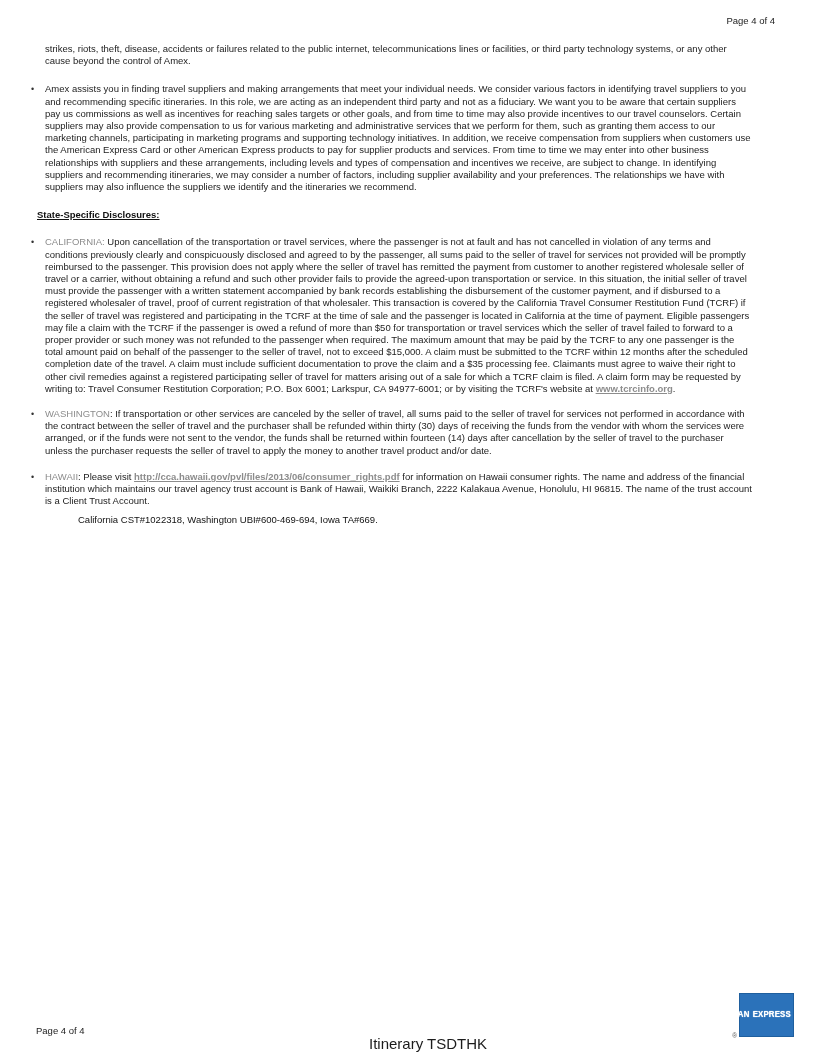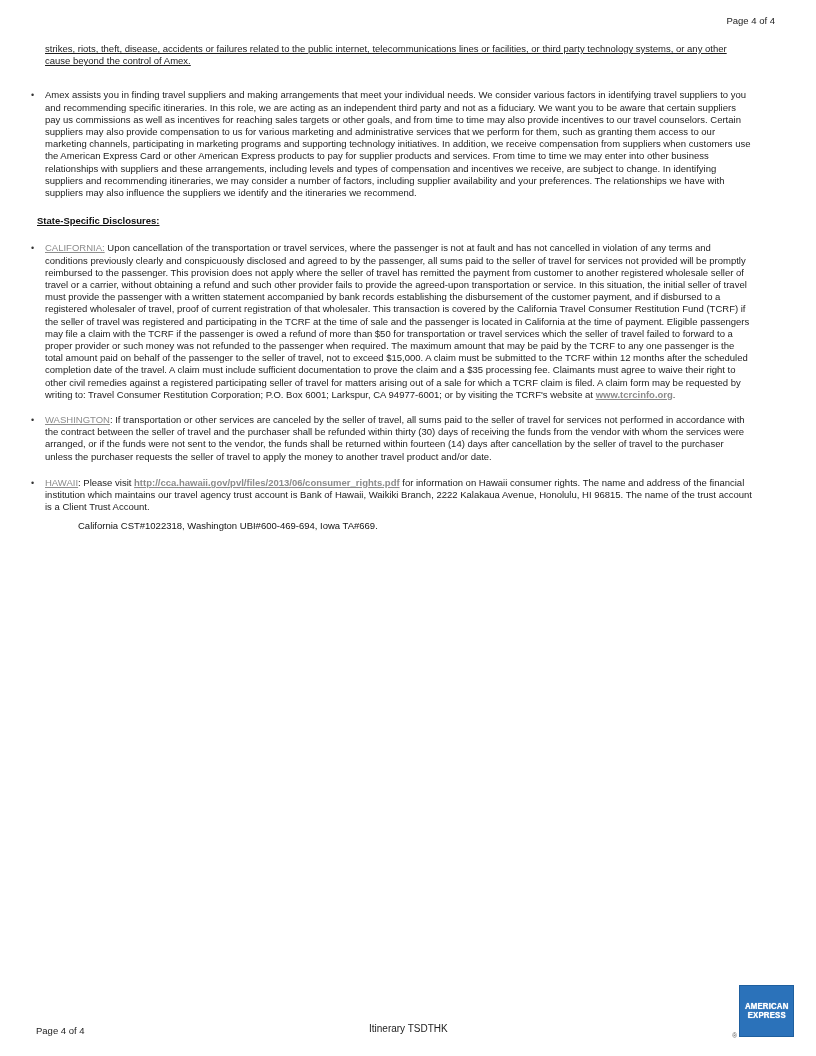--- a/index.html
+++ b/index.html
@@ -13,50 +13,50 @@
   .header-page {
     position:absolute; top:15px; right:41px;
     font-size:9.5px; color:#1c1c1c;
   }
 
   .content {
     position:absolute; left:45px; top:43px; width:708px;
     font-size:9.5px; line-height:12.2px; text-align:left;
   }
   .para { margin:0; }
-  .intro { margin-bottom:22px;text-decoration:underline; }
+  .intro { margin-bottom:16px; }
 
   .bullet-item { position:relative; }
   .bullet {
     position:absolute; left:-14px; top:0;
     font-size:9px; color:#333333;
   }
   .section-gap { margin-bottom:16px; }
 
   .gray-heading { color:#8c8c8c; }
-  .underline { text-decoration:underline; }
+  .underline { }
   .link { color:#8c8c8c; text-decoration:underline; cursor:pointer;font-weight:bold; }
 
   .state-heading {
     font-weight:bold; text-decoration:underline; color:#111111;
     margin-left:-8px; margin-top:8px; margin-bottom:15px;
   }
   .ca-section { margin-bottom:13px; }
   .wa-section { margin-bottom:14px; }
   .hi-section { margin-bottom:6px; }
 
   .reg-line { font-weight:normal; margin-left:33px; margin-top:5px; color:#111111; }
 
   .footer-page { position:absolute; left:36px; bottom:20px; font-size:9.5px; }
-  .footer-itin { position:absolute; left:369px; bottom:22px; font-size:10px; }
+  .footer-itin { position:absolute; left:369px; bottom:4px; font-size:15px; }
 
   .amex-logo {
-    position:absolute; right:22px; bottom:19px; width:55px; height:52px;
+    position:absolute; right:22px; bottom:19px; width:55px; height:44px;
     background:#2b72ba;
-    display:flex; flex-direction:column; align-items:center; justify-content:center;
+    display:flex; flex-direction:row; align-items:center; justify-content:flex-end;
     color:#ffffff; font-weight:bold; text-align:center;
     border:1px solid #1f5f9e;
   }
   .amex-line {
     font-size:8.5px; line-height:9.5px; letter-spacing:0.2px;
     transform:scaleX(0.92);
     text-shadow:0 0 1px #ffffff;
   }
   .amex-reg {
     position:absolute; right:79px; bottom:17px;

